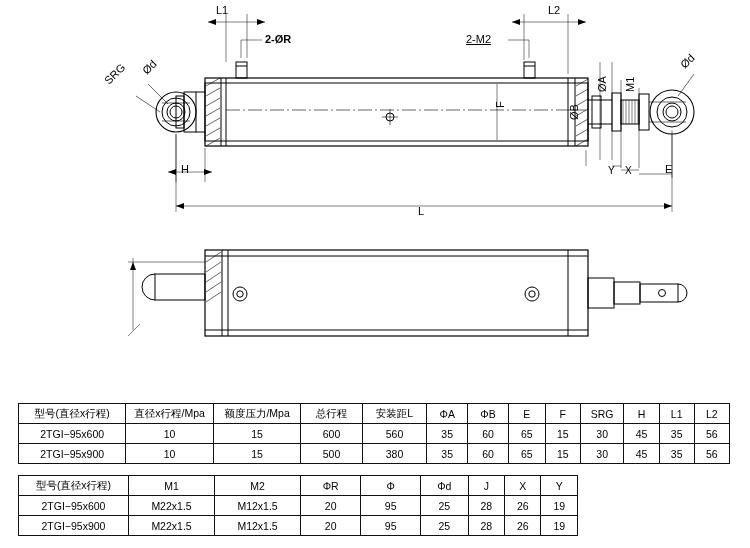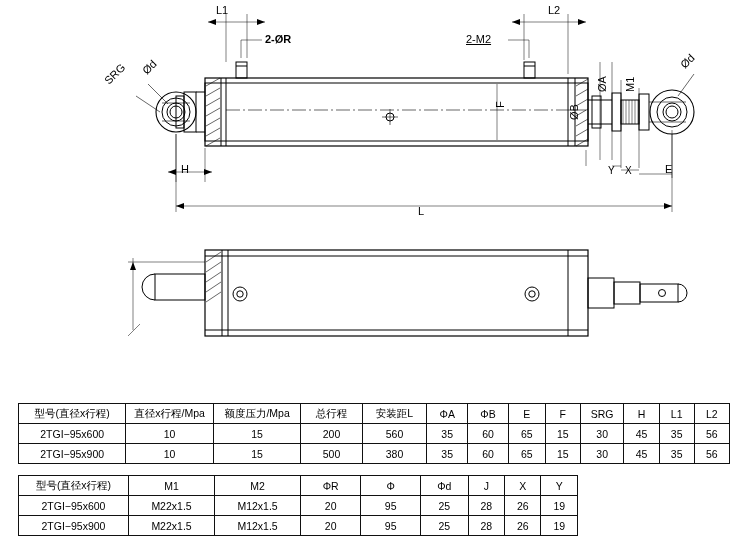--- a/index.html
+++ b/index.html
@@ -226,21 +226,21 @@
           <th style="width:36px">H</th>
           <th style="width:36px">L1</th>
           <th style="width:36px">L2</th>
         </tr>
       </thead>
       <tbody>
         <tr>
           <td>2TGI−95x600</td>
           <td>10</td>
           <td>15</td>
-          <td>200</td>
+          <td>600</td>
           <td>560</td>
           <td>35</td>
           <td>60</td>
           <td>65</td>
           <td>15</td>
           <td>30</td>
           <td>45</td>
           <td>35</td>
           <td>56</td>
         </tr>

